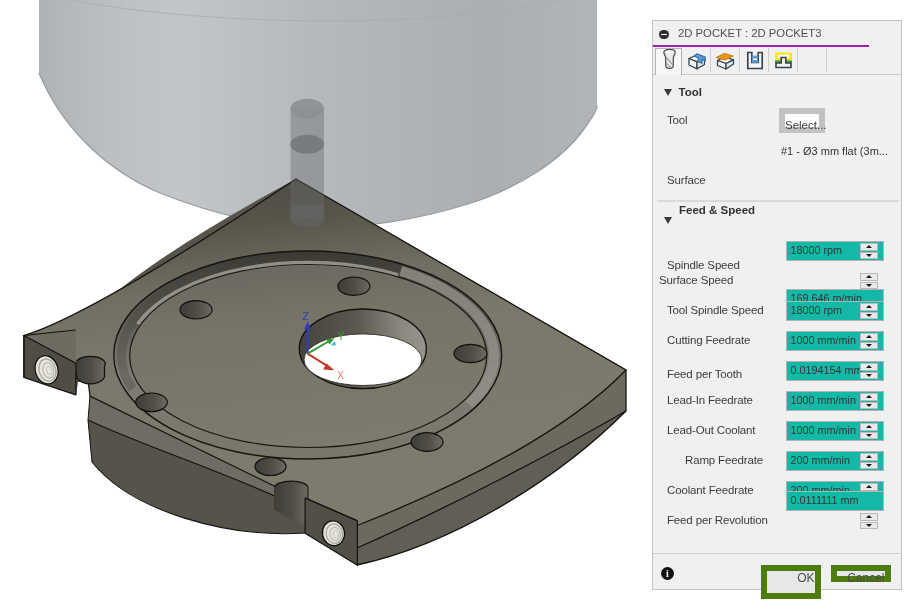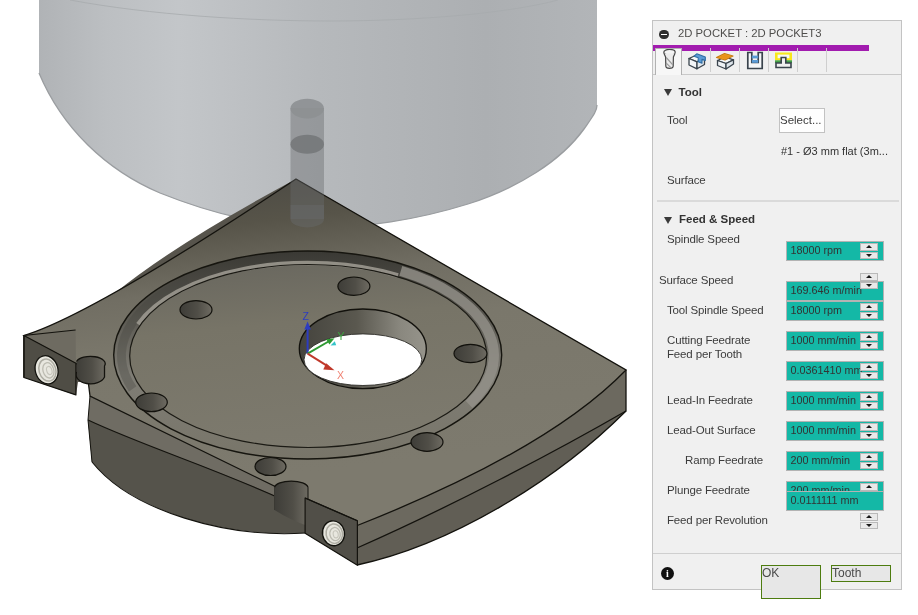--- a/index.html
+++ b/index.html
@@ -12,21 +12,21 @@
 .val{position:absolute;font-size:11px;color:#333;white-space:nowrap}
 .hdr{position:absolute;font-size:11.5px;font-weight:bold;color:#333;white-space:nowrap}
 .tri{position:absolute;width:0;height:0;border-left:4.75px solid transparent;border-right:4.75px solid transparent;border-top:7px solid #3a3a3a}
 .inp{position:absolute;width:98px;height:20px;background:#14b8a6;border:1px solid #b3b3b3;box-sizing:border-box;font-size:10.8px;color:#333;line-height:16px;padding-left:4px}
 .spin{position:absolute;width:17.5px;height:16px}
 .spin .up,.spin .dn{position:absolute;left:0;width:17.5px;box-sizing:border-box;background:#e9e9e9;border:1px solid #b9b9b9}
 .spin .up{top:0;height:7.5px}.spin .dn{top:8.5px;height:7.5px}
 .spin .at{position:absolute;left:4.75px;width:0;height:0;border-left:3px solid transparent;border-right:3px solid transparent}
 .spin .up .at{top:1.2px;border-bottom:3.6px solid #1a1a1a}
 .spin .dn .at{top:1.2px;border-top:3.6px solid #1a1a1a}
-.btn{position:absolute;background:#e7e7e7;border:1px solid #4d7c0f;box-sizing:border-box;font-size:12px;color:#4a4a4a;text-align:left}
+.btn{position:absolute;background:#e7e7e7;border:6px solid #4d7c0f;box-sizing:border-box;font-size:12px;color:#4a4a4a;text-align:right}
 .sep{position:absolute;height:2px;background:#dadada}
 .tabsep{position:absolute;width:1px;background:#cfcfcf}
 </style>
 </head>
 <body>
 <svg id="scene" width="918" height="615" viewBox="0 0 918 615">
 <defs>
 <linearGradient id="cylG" x1="0" y1="0" x2="1" y2="0">
  <stop offset="0" stop-color="#b0b3b6"></stop>
  <stop offset="0.12" stop-color="#bcbfc2"></stop>
@@ -153,21 +153,21 @@
  <polygon points="330.5,345.5 334.8,341.2 336.2,345.2" fill="#35c4c8"></polygon>
  <text x="337.5" y="339.5" font-size="10.5" fill="#3aa33e" font-family="Liberation Sans,sans-serif">Y</text>
  <line x1="307.6" y1="353.7" x2="328" y2="366.3" stroke="#c0392b" stroke-width="2"></line>
  <polygon points="334.5,370.2 326.1,363.2 323.3,369.4" fill="#c0392b"></polygon>
  <text x="337" y="378.5" font-size="10.5" fill="#f08273" font-family="Liberation Sans,sans-serif">X</text>
 </g>
 </svg>
 
 <div id="panel">
 
- <div class="abs" style="left:0;top:0;width:216px;height:24px;border-bottom:6px solid #a21caf">
+ <div class="abs" style="left:0;top:0;width:216px;height:24px;border-bottom:2px solid #a21caf">
   <div class="abs" style="left:6px;top:8.5px;width:9.5px;height:9.5px;background:#2e2e2e;border-radius:50%">
    <div class="abs" style="left:2px;top:4px;width:5.5px;height:1.6px;background:#fff"></div>
   </div>
   <div class="abs" style="left:25px;top:6px;font-size:11.3px;color:#4f4e4c">2D POCKET : 2D POCKET3</div>
  </div>
 
  <div class="abs" style="left:0;top:25px;width:248px;height:28px;border-bottom:1px solid #c9c9c9">
   <div class="abs" style="left:2px;top:2px;width:27px;height:27px;background:#f7f7f7;border:1px solid #b2b2b2;border-bottom:none;box-sizing:border-box"></div>
   <div class="tabsep" style="left:57px;top:2px;height:24px"></div>
   <div class="tabsep" style="left:86px;top:2px;height:24px"></div>
@@ -212,33 +212,33 @@
 
  <div class="tri" style="left:11px;top:67.5px"></div>
  <div class="hdr" style="left:25.5px;top:64.5px">Tool</div>
  <div class="lbl" style="left:14px;top:93px">Tool</div>
  <div class="btn" style="left:126px;top:87px;width:46px;height:25px;background:#fefefe;border-color:#c2c2c2;line-height:23px;font-size:11.5px;color:#3c3c3c">Select...</div>
  <div class="val" style="left:128px;top:123.5px;font-size:11px">#1 - Ø3 mm flat (3m...</div>
  <div class="lbl" style="left:14px;top:153px">Surface</div>
  <div class="sep" style="left:4px;top:178.5px;width:242px"></div>
 
  <div class="tri" style="left:11px;top:196px"></div>
- <div class="hdr" style="left:26px;top:192px">Feed &amp; Speed</div>
- <div class="lbl" style="left:14px;top:212px">Spindle Speed</div>
+ <div class="hdr" style="left:26px;top:183px">Feed &amp; Speed</div>
+ <div class="lbl" style="left:14px;top:238px">Spindle Speed</div>
  <div class="inp" style="left:132.5px;top:220px">18000 rpm</div>
  <div class="spin" style="left:207px;top:222px">
       <div class="up">
         <div class="at"></div>
       </div>
       <div class="dn">
         <div class="at"></div>
       </div>
     </div>
  <div class="lbl" style="left:6px;top:252.5px">Surface Speed</div>
- <div class="inp" style="left:132.5px;top:260px">169.646 m/min</div>
+ <div class="inp" style="left:132.5px;top:268px">169.646 m/min</div>
  <div class="spin" style="left:207px;top:252px">
       <div class="up">
         <div class="at"></div>
       </div>
       <div class="dn">
         <div class="at"></div>
       </div>
     </div>
  <div class="lbl" style="left:14px;top:282.5px">Tool Spindle Speed</div>
  <div class="inp" style="left:132.5px;top:280px">18000 rpm</div>
@@ -253,61 +253,61 @@
  <div class="lbl" style="left:14px;top:312.5px">Cutting Feedrate</div>
  <div class="inp" style="left:132.5px;top:310px">1000 mm/min</div>
  <div class="spin" style="left:207px;top:312px">
       <div class="up">
         <div class="at"></div>
       </div>
       <div class="dn">
         <div class="at"></div>
       </div>
     </div>
- <div class="lbl" style="left:14px;top:327px">Feed per Tooth</div>
- <div class="inp" style="left:132.5px;top:340px">0.0361410 mm</div>
+ <div class="lbl" style="left:14px;top:347px">Feed per Tooth</div>
+ <div class="inp" style="left:132.5px;top:340px">0.0194154 mm</div>
  <div class="spin" style="left:207px;top:342px">
       <div class="up">
         <div class="at"></div>
       </div>
       <div class="dn">
         <div class="at"></div>
       </div>
     </div>
  <div class="lbl" style="left:14px;top:372.5px">Lead-In Feedrate</div>
  <div class="inp" style="left:132.5px;top:370px">1000 mm/min</div>
  <div class="spin" style="left:207px;top:372px">
       <div class="up">
         <div class="at"></div>
       </div>
       <div class="dn">
         <div class="at"></div>
       </div>
     </div>
- <div class="lbl" style="left:14px;top:402.5px">Lead-Out Surface</div>
+ <div class="lbl" style="left:14px;top:402.5px">Lead-Out Coolant</div>
  <div class="inp" style="left:132.5px;top:400px">1000 mm/min</div>
  <div class="spin" style="left:207px;top:402px">
       <div class="up">
         <div class="at"></div>
       </div>
       <div class="dn">
         <div class="at"></div>
       </div>
     </div>
  <div class="lbl" style="left:32px;top:432.5px">Ramp Feedrate</div>
  <div class="inp" style="left:132.5px;top:430px">200 mm/min</div>
  <div class="spin" style="left:207px;top:432px">
       <div class="up">
         <div class="at"></div>
       </div>
       <div class="dn">
         <div class="at"></div>
       </div>
     </div>
- <div class="lbl" style="left:14px;top:462.5px">Plunge Feedrate</div>
+ <div class="lbl" style="left:14px;top:462.5px">Coolant Feedrate</div>
  <div class="inp" style="left:132.5px;top:460px">200 mm/min</div>
  <div class="spin" style="left:207px;top:462px">
       <div class="up">
         <div class="at"></div>
       </div>
       <div class="dn">
         <div class="at"></div>
       </div>
     </div>
  <div class="lbl" style="left:14px;top:492.5px">Feed per Revolution</div>
@@ -317,14 +317,14 @@
         <div class="at"></div>
       </div>
       <div class="dn">
         <div class="at"></div>
       </div>
     </div>
 
  <div class="abs" style="left:0;top:532px;width:248px;height:1px;background:#cfcfcf"></div>
  <div class="abs" style="left:8px;top:546px;width:13px;height:13px;background:#111;border-radius:50%;color:#fff;font-size:10px;font-weight:bold;text-align:center;line-height:13px;font-family:'Liberation Serif',serif">i</div>
  <div class="btn" style="left:108px;top:544px;width:59.5px;height:34px;line-height:15px">OK</div>
- <div class="btn" style="left:178px;top:544px;width:59.5px;height:17px;line-height:15px">Tooth</div>
+ <div class="btn" style="left:178px;top:544px;width:59.5px;height:17px;line-height:15px">Cancel</div>
 </div>
 
 </body></html>

